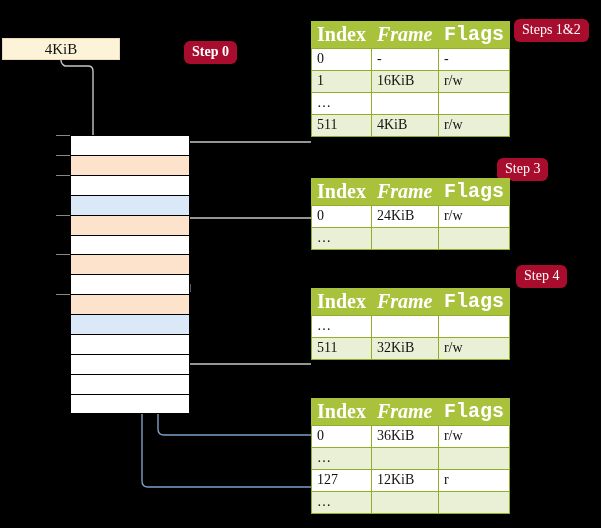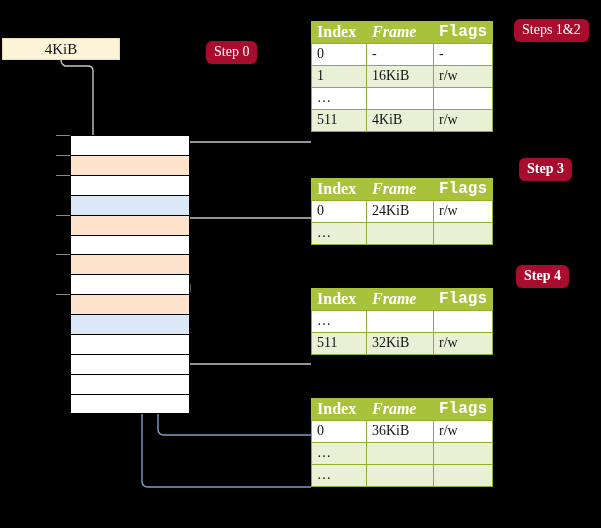--- a/index.html
+++ b/index.html
@@ -20,24 +20,24 @@
   }
 
   
   .badge{
     position:absolute;background:#a90d2e;color:#fff;
     font-size:14px;line-height:1;
     padding:4px 8px 5px 8px;border-radius:6px;
     box-shadow:1px 1px 0 rgba(0,0,0,.55);
     white-space:nowrap;
   }
-  .badge-s0{left:206px;top:41px;}
+  .badge-s0{left:184px;top:41px;font-weight:bold;}
   .badge-s12{left:514px;top:19px;}
-  .badge-s3{left:519px;top:158px;font-weight:bold;}
-  .badge-s4{left:516px;top:265px;font-weight:bold;}
+  .badge-s3{left:497px;top:158px;}
+  .badge-s4{left:516px;top:265px;}
 
   
   .memcol{position:absolute;left:70px;top:135px;width:120px;height:279px;}
   .memrow{
     position:absolute;left:0;width:120px;height:20px;
     box-sizing:border-box;
     border-top:1.4px solid #000;border-left:1.4px solid #000;border-right:1.4px solid #000;
     background:#fff;
   }
   .memrow.last{border-bottom:1.4px solid #000;}
@@ -56,21 +56,21 @@
     border:1px solid #8fae2a;
     padding:1px 5px 2px 5px;
     text-align:left;
     height:22px;box-sizing:border-box;
     color:#111;font-weight:normal;
     white-space:nowrap;
   }
   .ptable th{
     background:#a8c23c;color:#fff;font-weight:bold;
     border-color:#a8c23c;border-bottom-color:#8fae2a;
-    font-size:16px;
+    font-size:20px;
   }
   .ptable td{background:#fff;}
   .ptable tr.alt td{background:#eaf0d6;}
   .ptable td.hl{background:#fdf89a;}
   .c-idx{width:55px;}
   .c-frm{width:67px;font-style:italic;}
   .c-flg{width:48px;font-family:Liberation Mono, monospace;}
 
   .t1{left:311px;top:21px;}
   .t2{left:311px;top:178px;}
@@ -234,20 +234,25 @@
       <tr>
         <td>0</td>
         <td>36KiB</td>
         <td>r/w</td>
       </tr>
       <tr class="alt">
         <td>…</td>
         <td></td>
         <td></td>
       </tr>
+      <tr>
+        <td>127</td>
+        <td>12KiB</td>
+        <td>r</td>
+      </tr>
       <tr class="alt">
         <td>…</td>
         <td></td>
         <td></td>
       </tr>
     </tbody>
   </table>
 
 </div>
 

